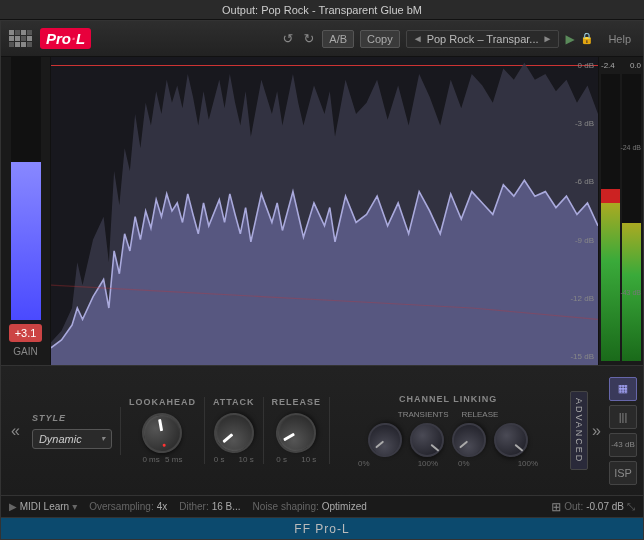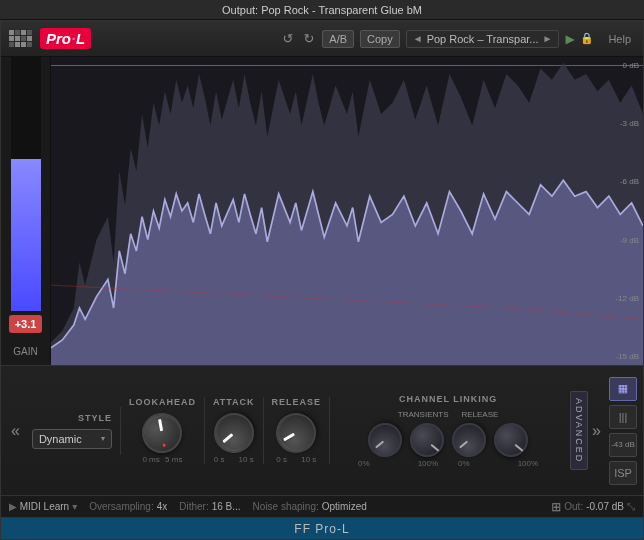--- a/index.html
+++ b/index.html
@@ -191,24 +191,24 @@
       position: absolute;
       bottom: 0;
       width: 100%;
       background: linear-gradient(to top, #4a4aff, #8888ff);
     }
 
     #gain-knob-display {
       background: #c44;
       color: white;
       font-size: 11px;
-      font-weight: bold;
+      font-weight: normal;
       padding: 3px 6px;
       border-radius: 3px;
-      margin-bottom: 13px;
+      margin-bottom: 4px;
       cursor: pointer;
     }
 
     #gain-label {
       color: #888;
       font-size: 10px;
     }
 
     
     #visualizer-area {
@@ -329,23 +329,24 @@
     }
     .range-label {
       color: #666;
       font-size: 8px;
     }
 
     
     #style-section {
       display: flex;
       flex-direction: column;
-      align-items: flex-end;
+      align-items: flex-start;
       padding: 6px 8px;
       border-right: 1px solid #333;
+      font-style: italic;
     }
 
     #style-dropdown {
       background: #2a2a2a;
       border: 1px solid #555;
       border-radius: 3px;
       color: #ccc;
       font-size: 11px;
       padding: 3px 6px;
       cursor: pointer;
@@ -605,20 +606,44 @@
       <div id="viz-db-scale">
         <span class="viz-db-mark">0 dB</span>
         <span class="viz-db-mark">-3 dB</span>
         <span class="viz-db-mark">-6 dB</span>
         <span class="viz-db-mark">-9 dB</span>
         <span class="viz-db-mark">-12 dB</span>
         <span class="viz-db-mark">-15 dB</span>
       </div>
     </div>
 
+    <div id="right-meters" style="width:45px;background:#1a1a1a;display:flex;flex-direction:column;align-items:center;padding:4px 2px;gap:2px;position:relative;">
+
+      <div style="display:flex;justify-content:space-between;width:100%;margin-bottom:2px">
+        <span style="color:#aaa;font-size:8px">-2.4</span>
+        <span style="color:#aaa;font-size:8px">0.0</span>
+      </div>
+
+      <div style="flex:1;width:100%;position:relative;display:flex;gap:2px">
+        <div style="flex:1;background:#111;position:relative;overflow:hidden">
+          <div style="position:absolute;bottom:0;width:100%;height:35%;background:linear-gradient(to top,#1a6a1a,#3aaa3a)"></div>
+          <div style="position:absolute;bottom:35%;width:100%;height:20%;background:linear-gradient(to top,#3aaa3a,#aaaa22)"></div>
+          <div style="position:absolute;bottom:55%;width:100%;height:5%;background:#cc2222"></div>
+        </div>
+        <div style="flex:1;background:#111;position:relative;overflow:hidden">
+          <div style="position:absolute;bottom:0;width:100%;height:30%;background:linear-gradient(to top,#1a6a1a,#3aaa3a)"></div>
+          <div style="position:absolute;bottom:30%;width:100%;height:18%;background:linear-gradient(to top,#3aaa3a,#aaaa22)"></div>
+        </div>
+      </div>
+
+      <div style="position:absolute;right:2px;top:18px;bottom:0;display:flex;flex-direction:column;justify-content:space-around;pointer-events:none">
+        <span style="color:#777;font-size:7px">-24 dB</span>
+        <span style="color:#777;font-size:7px">-43 dB</span>
+      </div>
+    </div>
 
   </div>
 
   <div id="bottom-controls">
 
     <span id="left-arrow-btn">«</span>
 
     <div id="style-section">
       <div class="ctrl-section-title">STYLE</div>
       <div id="style-dropdown">

